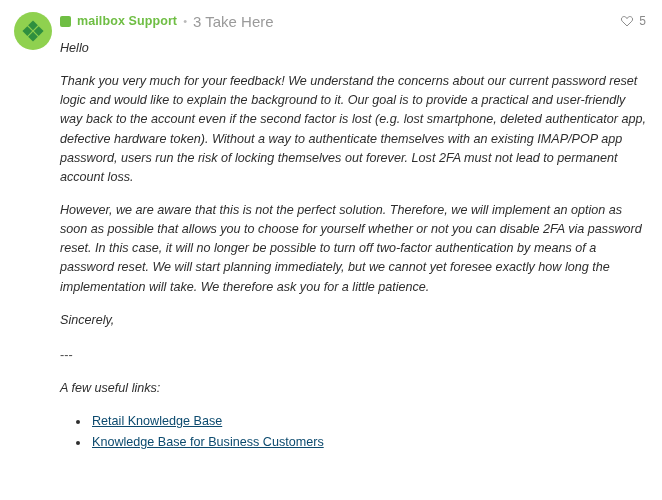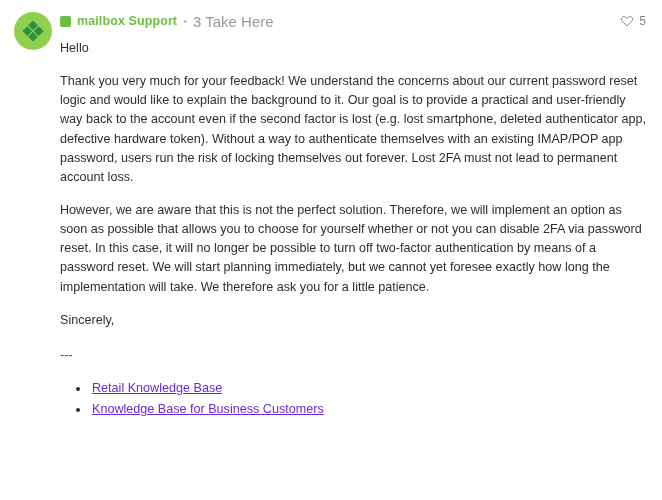--- a/index.html
+++ b/index.html
@@ -97,20 +97,21 @@
     display: block;
   }
   
   .content {
     font-size: 12.6px;
     line-height: 1.52;
     color: #2e2e2e;
   }
   .content p {
     margin: 0 0 14px 0;
+    font-style: italic;
   }
   .content p.tight {
     margin-bottom: 0;
     margin-top: 11px;
   }
   .sig-line { display: block; }
   .sep-dashes {
     margin: 16px 0 14px 0;
     color: #4a4a4a;
     font-size: 12.6px;
@@ -124,21 +125,21 @@
     list-style: disc;
   }
   ul.link-list li {
     margin: 0 0 2px 0;
     padding-left: 2px;
   }
   ul.link-list li::marker {
     color: #2e2e2e;
   }
   ul.link-list a {
-    color: #6d28d9;
+    color: #0c4a6e;
     text-decoration: underline;
     font-size: 12.6px;
   }
 </style>
 </head>
 <body>
 
 <div class="post">
 
   <div class="avatar-col">
@@ -174,20 +175,21 @@
 
       <p>Thank you very much for your feedback! We understand the concerns about our current password reset logic and would like to explain the background to it. Our goal is to provide a practical and user-friendly way back to the account even if the second factor is lost (e.g. lost smartphone, deleted authenticator app, defective hardware token). Without a way to authenticate themselves with an existing IMAP/POP app password, users run the risk of locking themselves out forever. Lost 2FA must not lead to permanent account loss.</p>
       <p>However, we are aware that this is not the perfect solution. Therefore, we will implement an option as soon as possible that allows you to choose for yourself whether or not you can disable 2FA via password reset. In this case, it will no longer be possible to turn off two-factor authentication by means of a password reset. We will start planning immediately, but we cannot yet foresee exactly how long the implementation will take. We therefore ask you for a little patience.</p>
 
       <p class="tight">
         <span class="sig-line">Sincerely,</span>
       </p>
 
       <div class="sep-dashes">---</div>
 
+      <p class="links-intro">A few useful links:</p>
 
       <ul class="link-list">
         <li>
           <a href="#">Retail Knowledge Base</a>
         </li>
         <li>
           <a href="#">Knowledge Base for Business Customers</a>
         </li>
       </ul>
 

